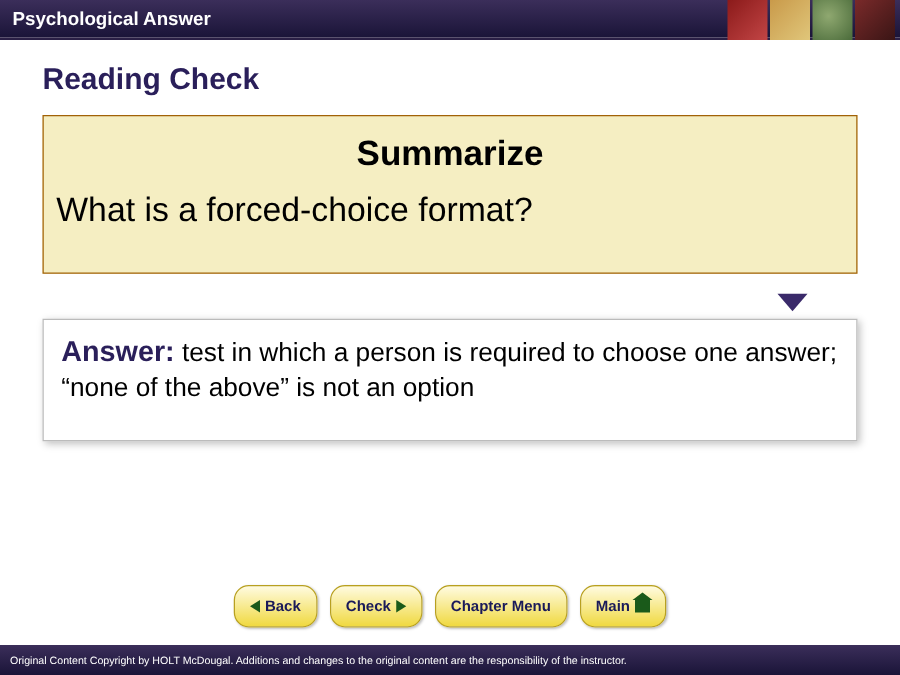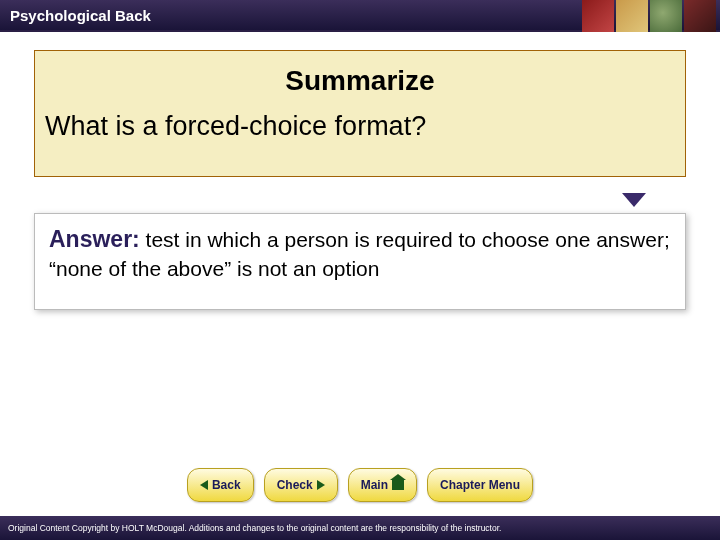--- a/index.html
+++ b/index.html
@@ -27,30 +27,31 @@
 .nbtn .tri-r{width:0;height:0;border-top:5px solid transparent;border-bottom:5px solid transparent;border-left:8px solid #1a5a1a;margin-left:4px}
 .nbtn .home{width:12px;height:10px;background:#1a5a1a;position:relative;margin-left:4px}
 .nbtn .home:before{content:"";position:absolute;top:-6px;left:-2px;width:0;height:0;border-left:8px solid transparent;border-right:8px solid transparent;border-bottom:6px solid #1a5a1a}
 .footer{position:absolute;bottom:0;left:0;right:0;height:24px;background:linear-gradient(#3b2e5a,#1a1438);display:flex;align-items:center}
 .footer-text{color:#fff;font-size:8.5px;padding-left:8px}
 </style>
 </head>
 <body>
 
 <div class="header">
-  <div class="header-title">Psychological Back</div>
+  <div class="header-title">Psychological Answer</div>
   <div class="header-deco">
     <div class="deco-sq deco1"></div>
     <div class="deco-sq deco2"></div>
     <div class="deco-sq deco3"></div>
     <div class="deco-sq deco4"></div>
   </div>
 </div>
 
 <div class="content">
+  <div class="section-title">Reading Check</div>
 
   <div class="qbox">
     <div class="qh">Summarize</div>
     <div class="qt">What is a forced-choice format?</div>
   </div>
 
   <div class="arrow-down"></div>
 
   <div class="abox">
     <div class="al">
@@ -62,23 +63,23 @@
 <div class="nav">
   <div class="nbtn">
     <span class="tri-l"></span>
     <span>Back</span>
   </div>
   <div class="nbtn">
     <span>Check</span>
     <span class="tri-r"></span>
   </div>
   <div class="nbtn">
+    <span>Chapter Menu</span>
+  </div>
+  <div class="nbtn">
     <span>Main</span>
     <span class="home"></span>
-  </div>
-  <div class="nbtn">
-    <span>Chapter Menu</span>
   </div>
 </div>
 
 <div class="footer">
   <div class="footer-text">Original Content Copyright by HOLT McDougal. Additions and changes to the original content are the responsibility of the instructor.</div>
 </div>
 
 </body></html>

